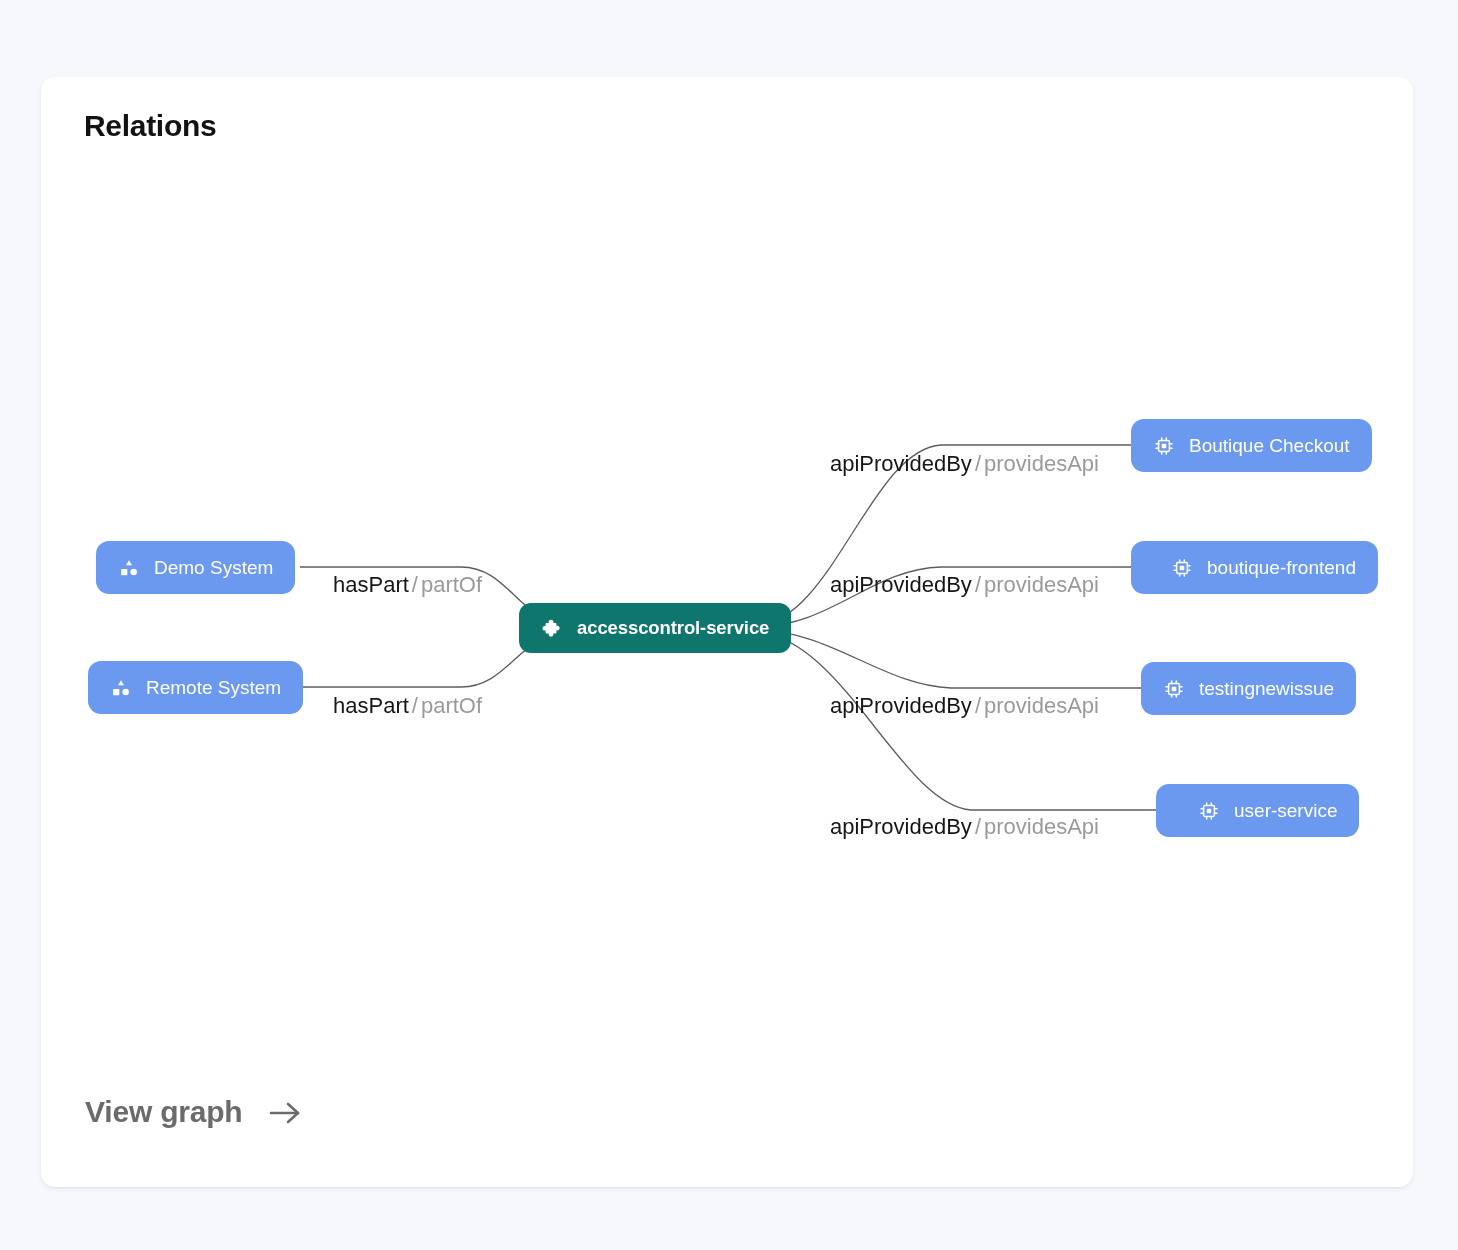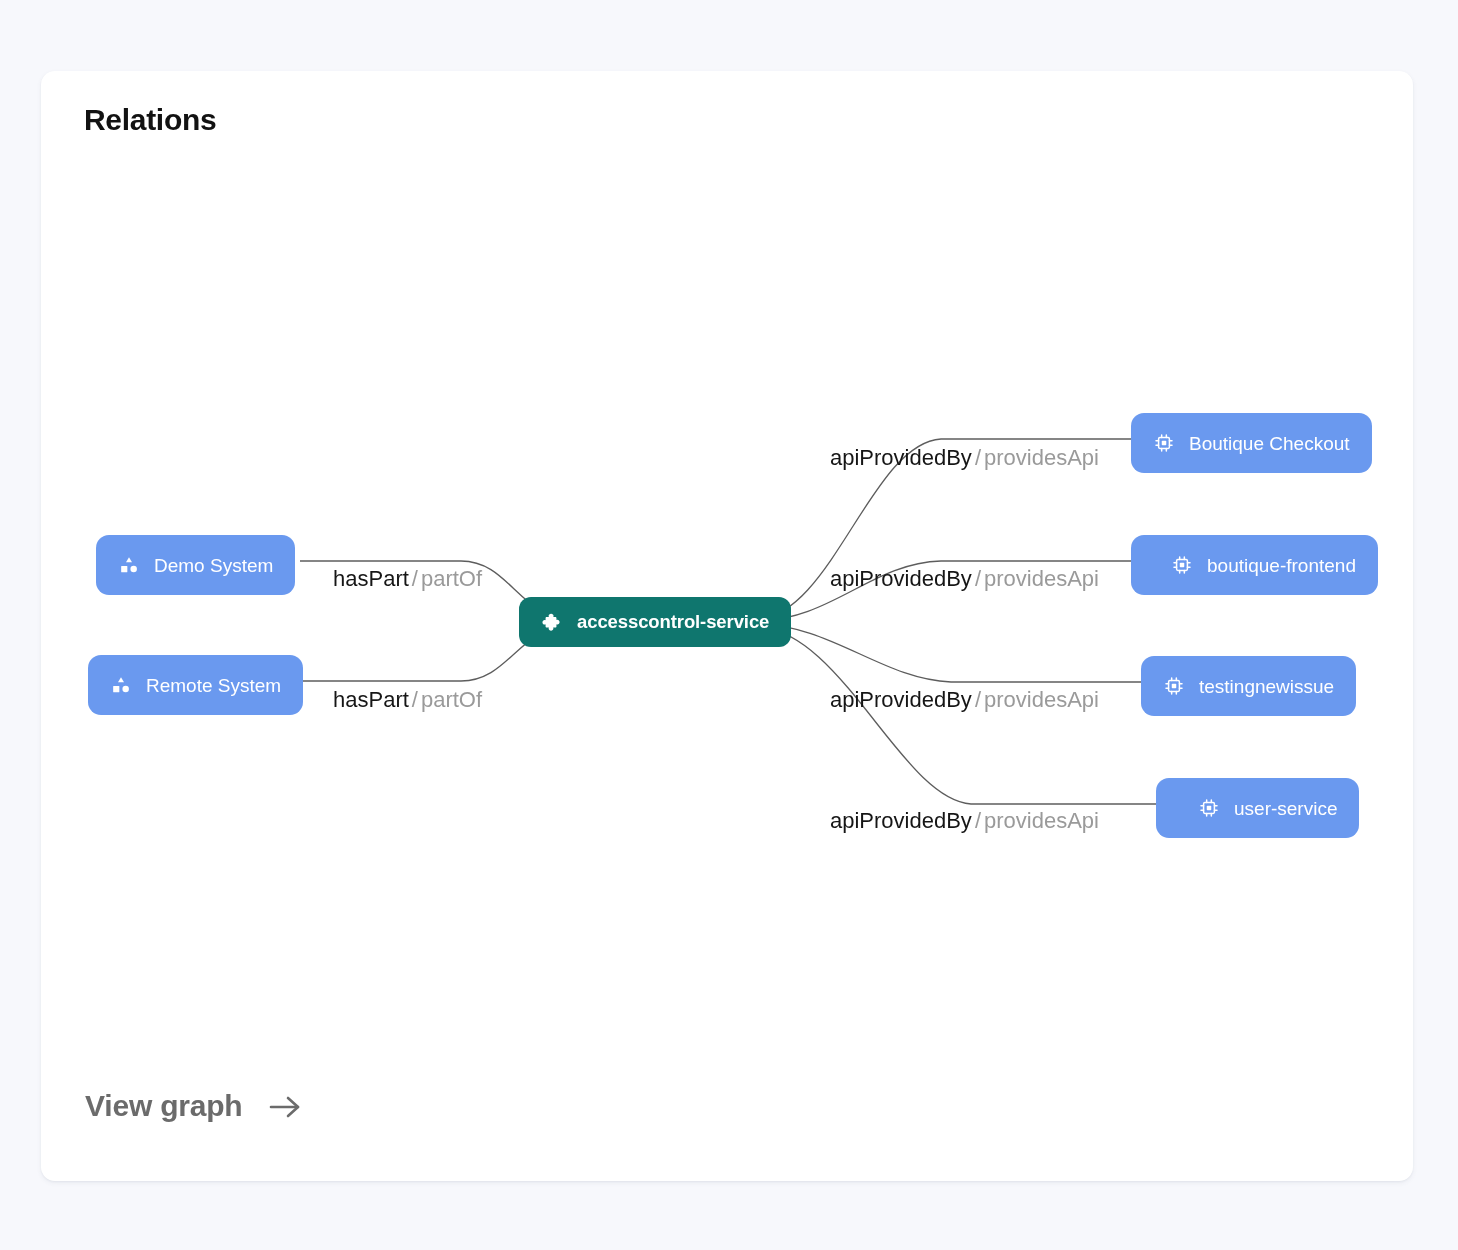--- a/index.html
+++ b/index.html
@@ -11,21 +11,21 @@
     width: 1458px;
     height: 1250px;
     background: #f7f8fc;
     font-family: "Liberation Sans", sans-serif;
     overflow: hidden;
   }
 
   #card {
     position: absolute;
     left: 41px;
-    top: 71px;
+    top: 77px;
     width: 1372px;
     height: 1110px;
     background: #ffffff;
     border-radius: 14px;
     box-shadow: 0 2px 5px rgba(60,70,100,0.07), 0 1px 2px rgba(60,70,100,0.05);
     overflow: hidden;
   }
 
   #page-title {
     position: absolute;
@@ -56,21 +56,21 @@
   #edges-svg path {
     fill: none;
     stroke: #5d5d5d;
     stroke-width: 1.3px;
   }
 
   .node {
     position: absolute;
     display: flex;
     align-items: center;
-    height: 60px;
+    height: 53px;
     border-radius: 13px;
     padding: 0 22px;
     box-sizing: border-box;
     color: #ffffff;
     white-space: nowrap;
   }
   .node .node-icon {
     display: flex;
     align-items: center;
     justify-content: center;

